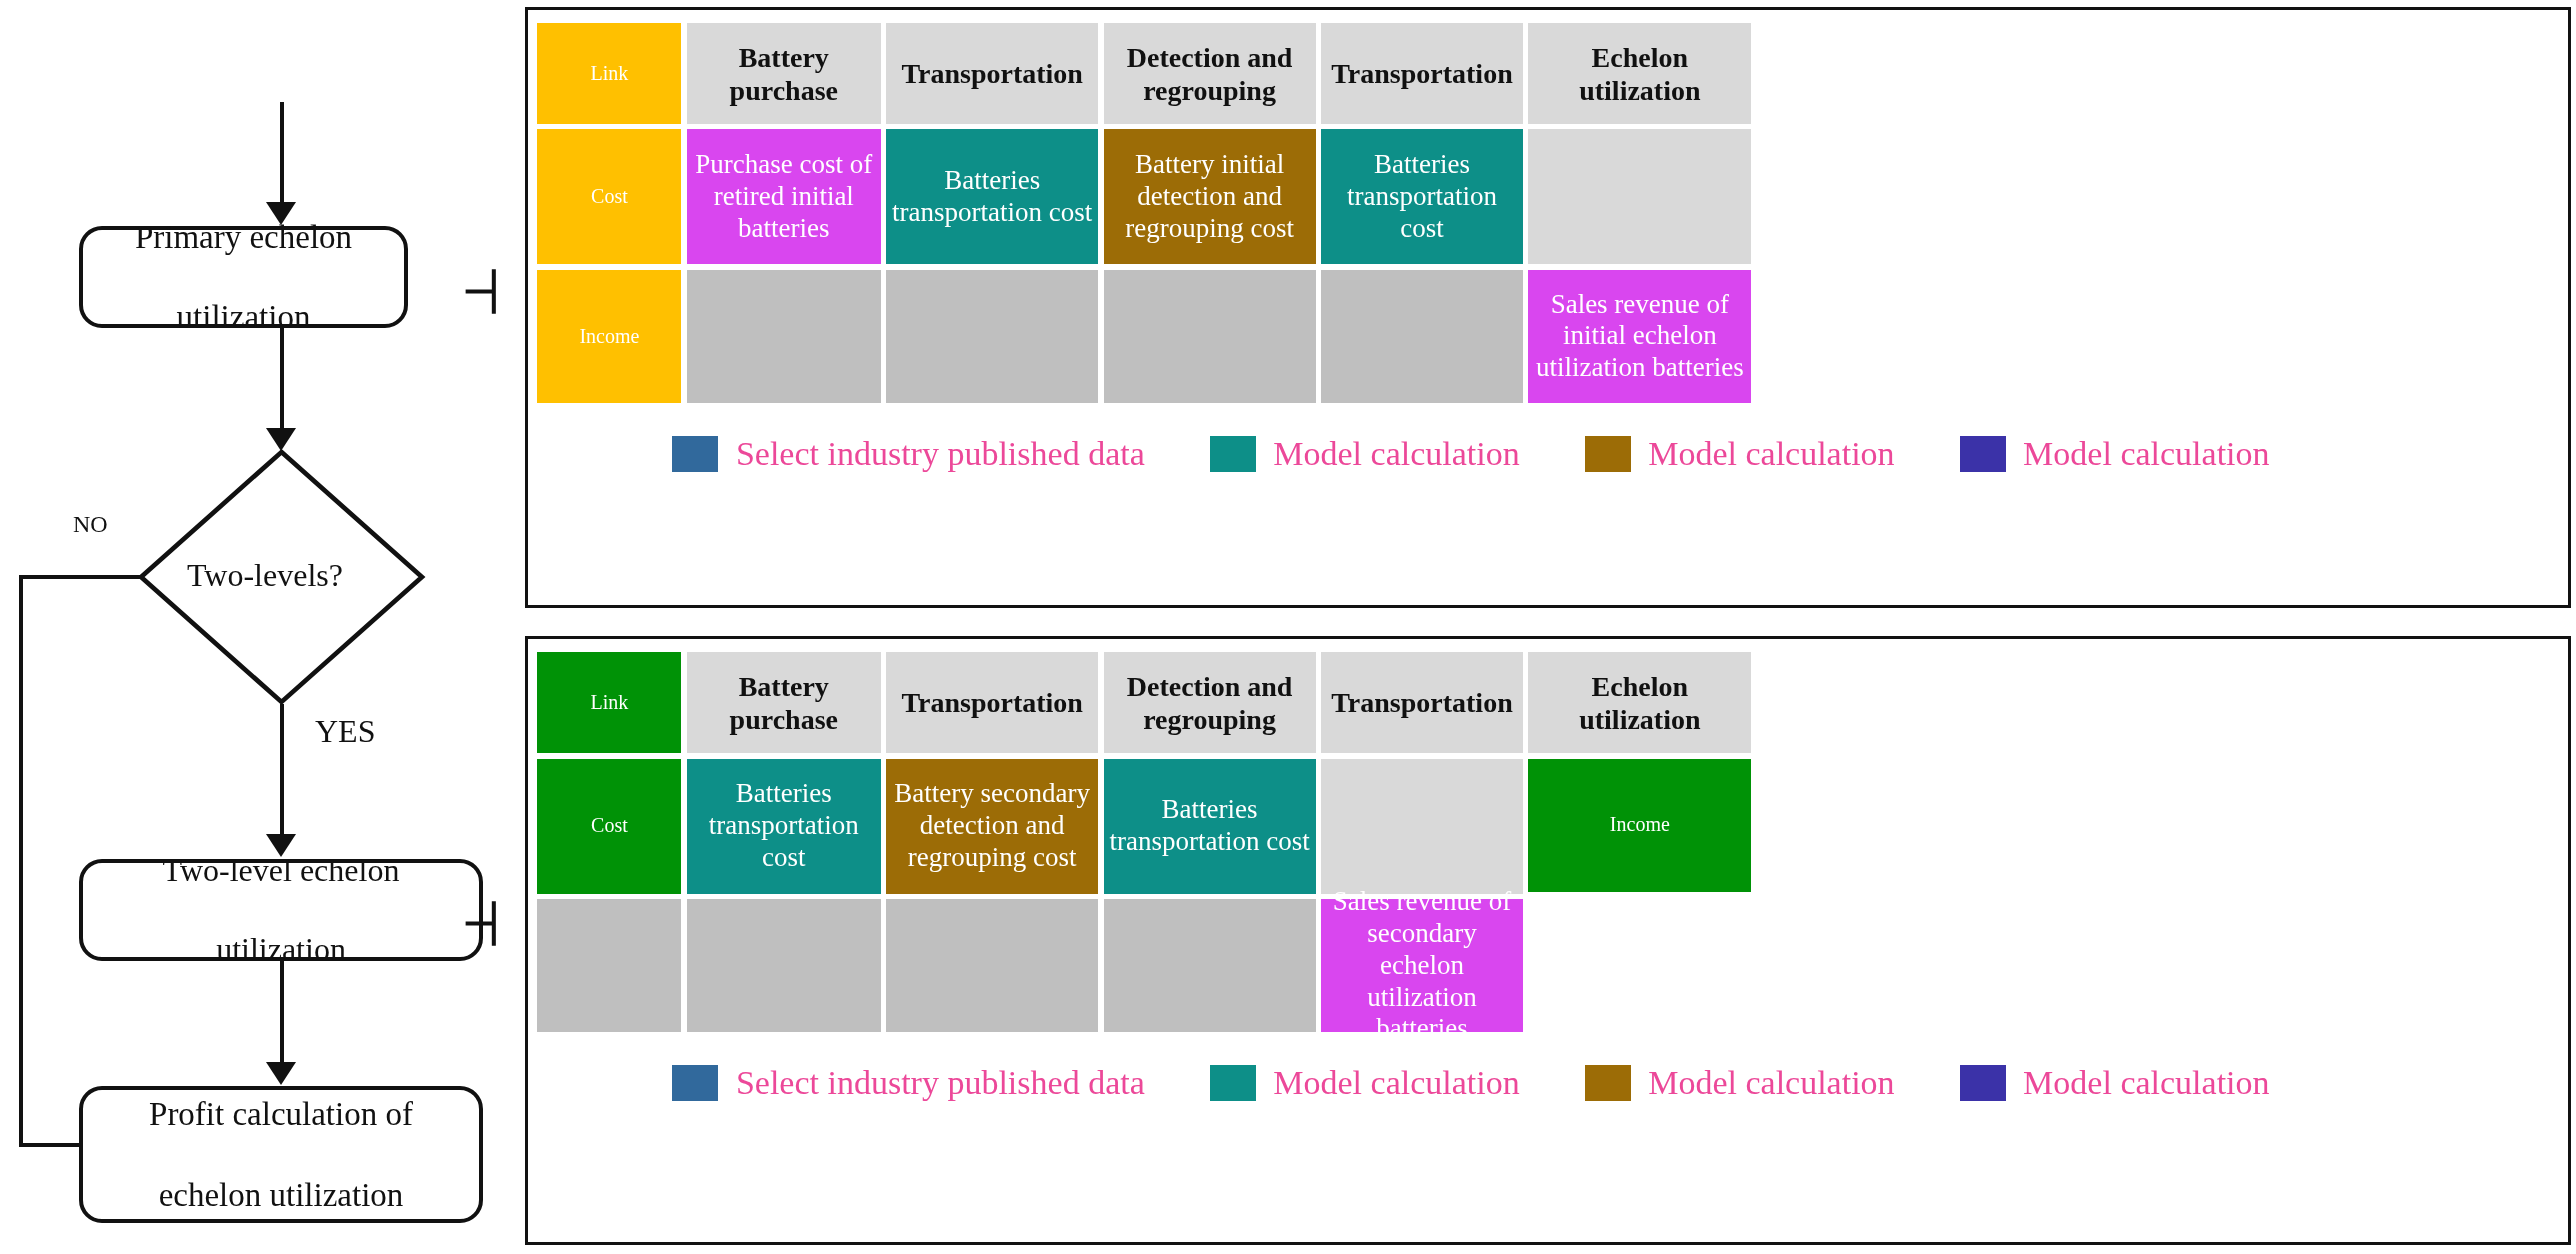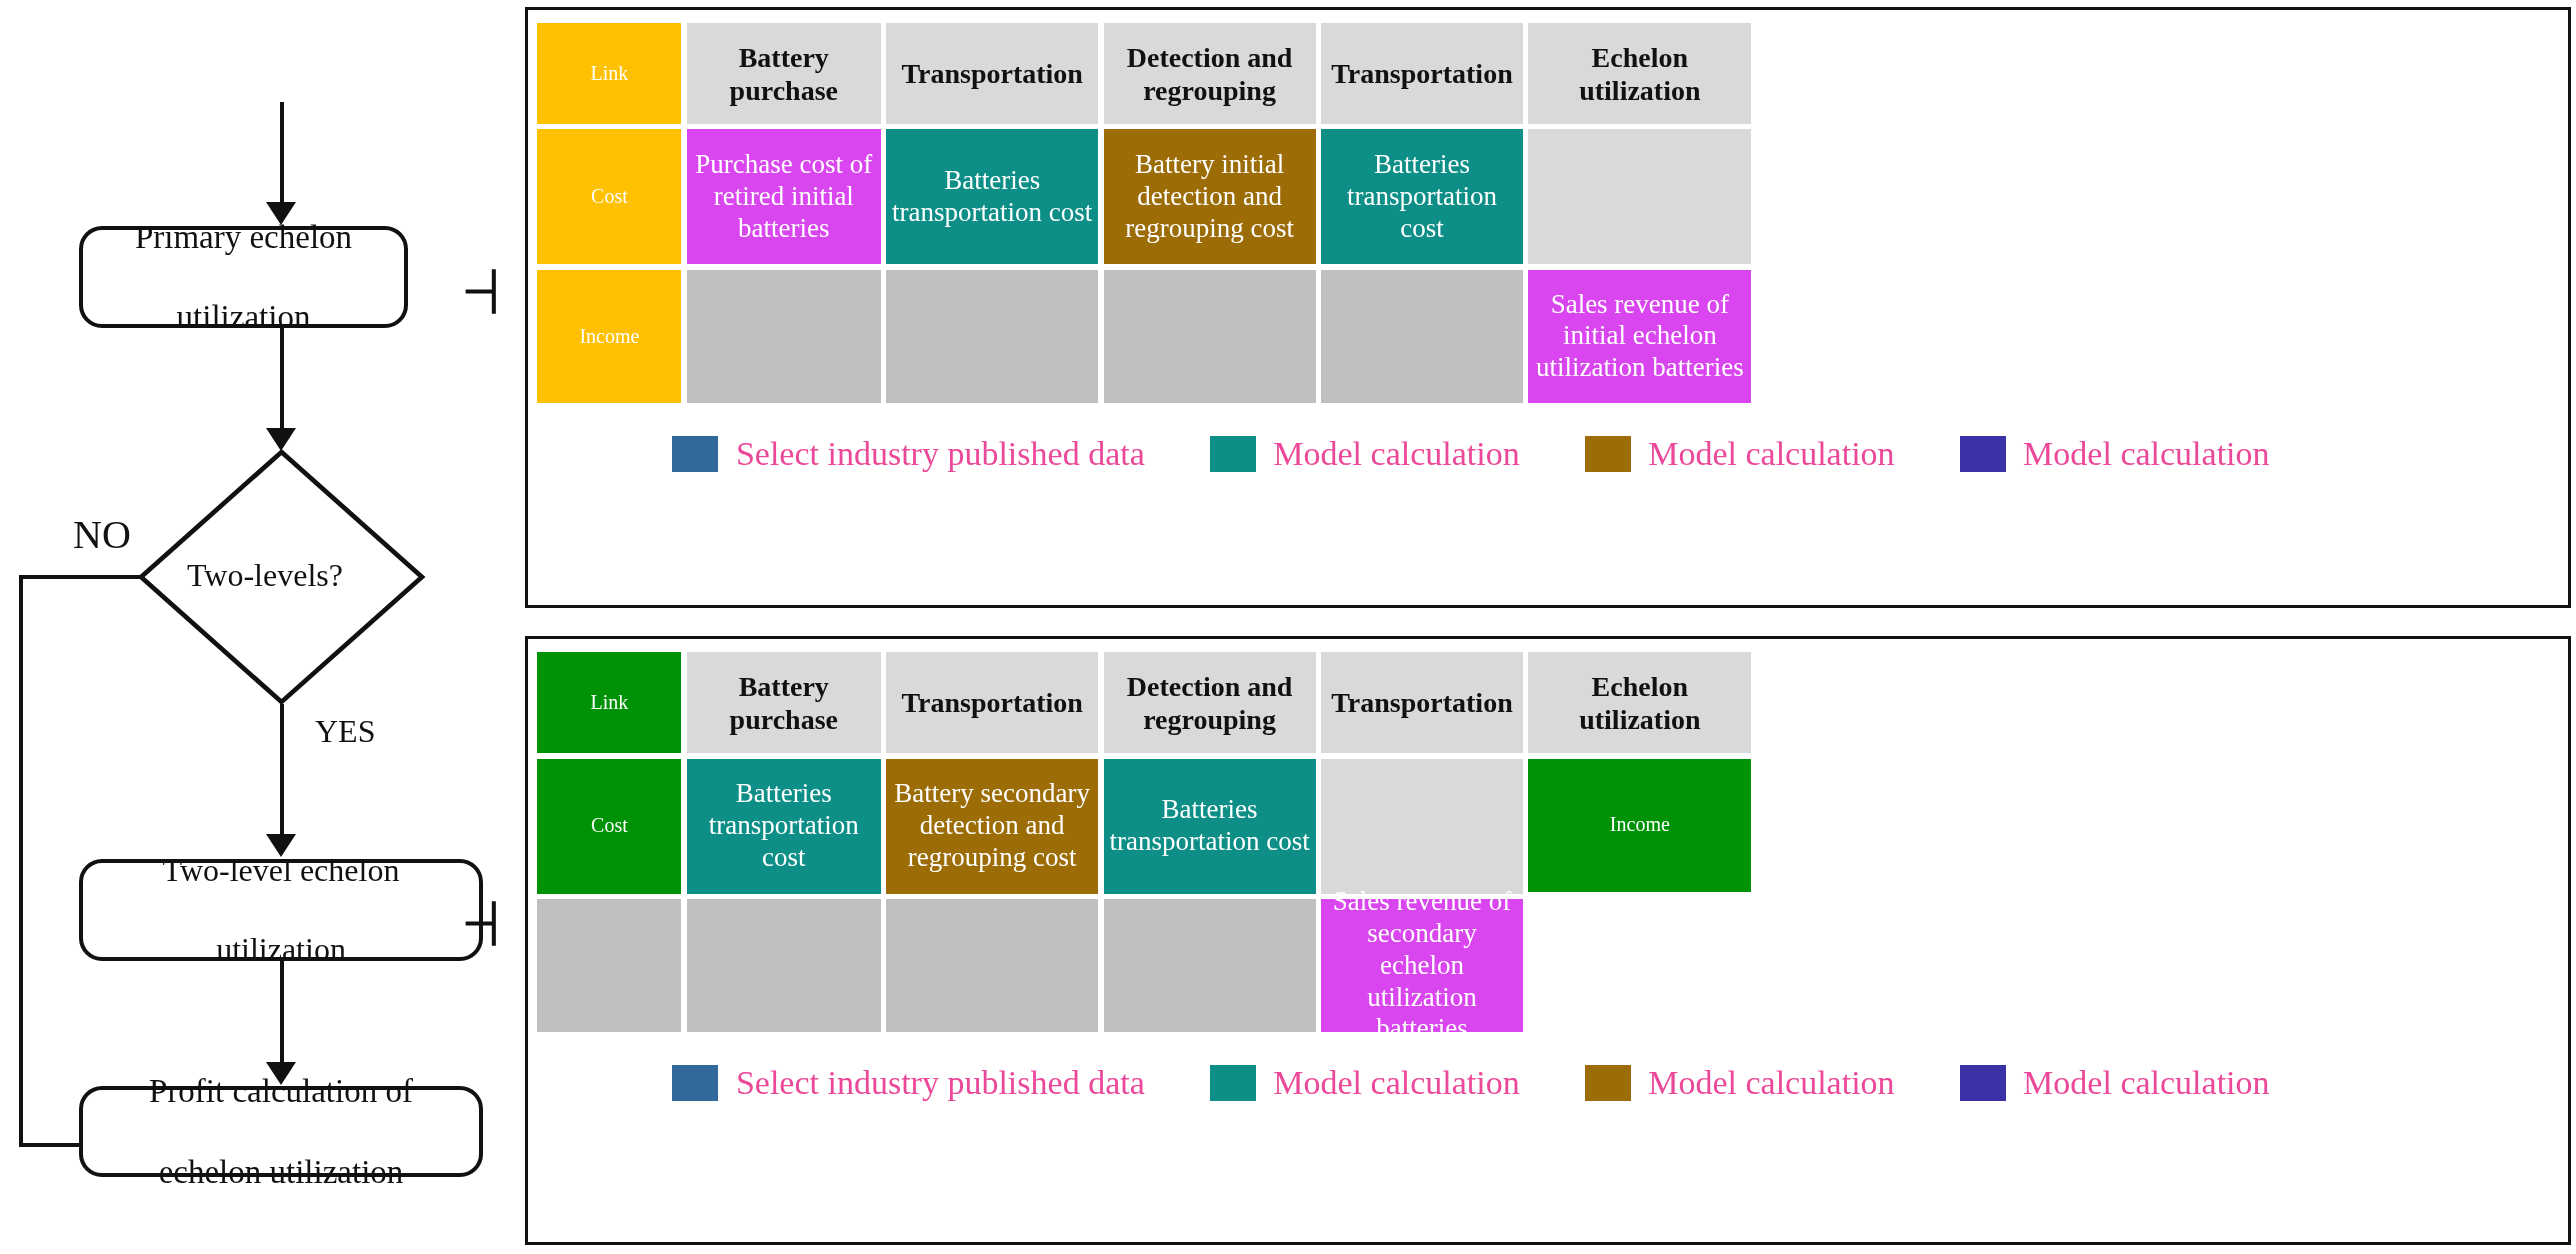--- a/index.html
+++ b/index.html
@@ -73,42 +73,42 @@
   </div>
 
   <div class="vline" style="left:280px;top:328px;height:108px;"></div>
   <div class="arrow-down" style="left:266px;top:428px;"></div>
 
   <svg class="fc-diamond" style="left:137px;top:448px;width:289px;height:258px;" viewBox="0 0 430 384">
     <polygon points="215,6 424,192 215,378 6,192" fill="#ffffff" stroke="#111111" stroke-width="7"></polygon>
   </svg>
   <div class="fc-label" style="left:187px;top:557px;font-size:32px;">Two-levels?</div>
 
-  <div class="fc-label" style="left:73px;top:511px;font-size:40px;">NO</div>
+  <div class="fc-label" style="left:73px;top:511px;font-size:24px;">NO</div>
   <div class="fc-label" style="left:315px;top:713px;font-size:32px;">YES</div>
 
   <div class="hline" style="left:19px;top:575px;width:122px;"></div>
   <div class="vline" style="left:19px;top:575px;height:572px;"></div>
   <div class="hline" style="left:19px;top:1143px;width:67px;"></div>
   <div class="arrow-right" style="left:82px;top:1130px;"></div>
 
   <div class="vline" style="left:280px;top:704px;height:139px;"></div>
   <div class="arrow-down" style="left:266px;top:834px;"></div>
 
   <div class="fc-box" style="left:79px;top:859px;width:404px;height:102px;font-size:32px;">
     <span>
       <span>Two-level echelon</span><br>
       <span>utilization</span>
     </span>
   </div>
 
   <div class="vline" style="left:280px;top:961px;height:108px;"></div>
   <div class="arrow-down" style="left:266px;top:1062px;"></div>
 
-  <div class="fc-box" style="left:79px;top:1086px;width:404px;height:91px;font-size:33px;">
+  <div class="fc-box" style="left:79px;top:1086px;width:404px;height:137px;font-size:33px;">
     <span>
       <span>Profit calculation of</span><br>
       <span>echelon utilization</span>
     </span>
   </div>
 
   <svg style="position:absolute;left:464px;top:268px;width:61px;height:47px;" viewBox="0 0 90 70">
     <path d="M2,35 H44 M44,2 V68" fill="none" stroke="#111111" stroke-width="6"></path>
   </svg>
   <svg style="position:absolute;left:464px;top:900px;width:61px;height:47px;" viewBox="0 0 90 70">

